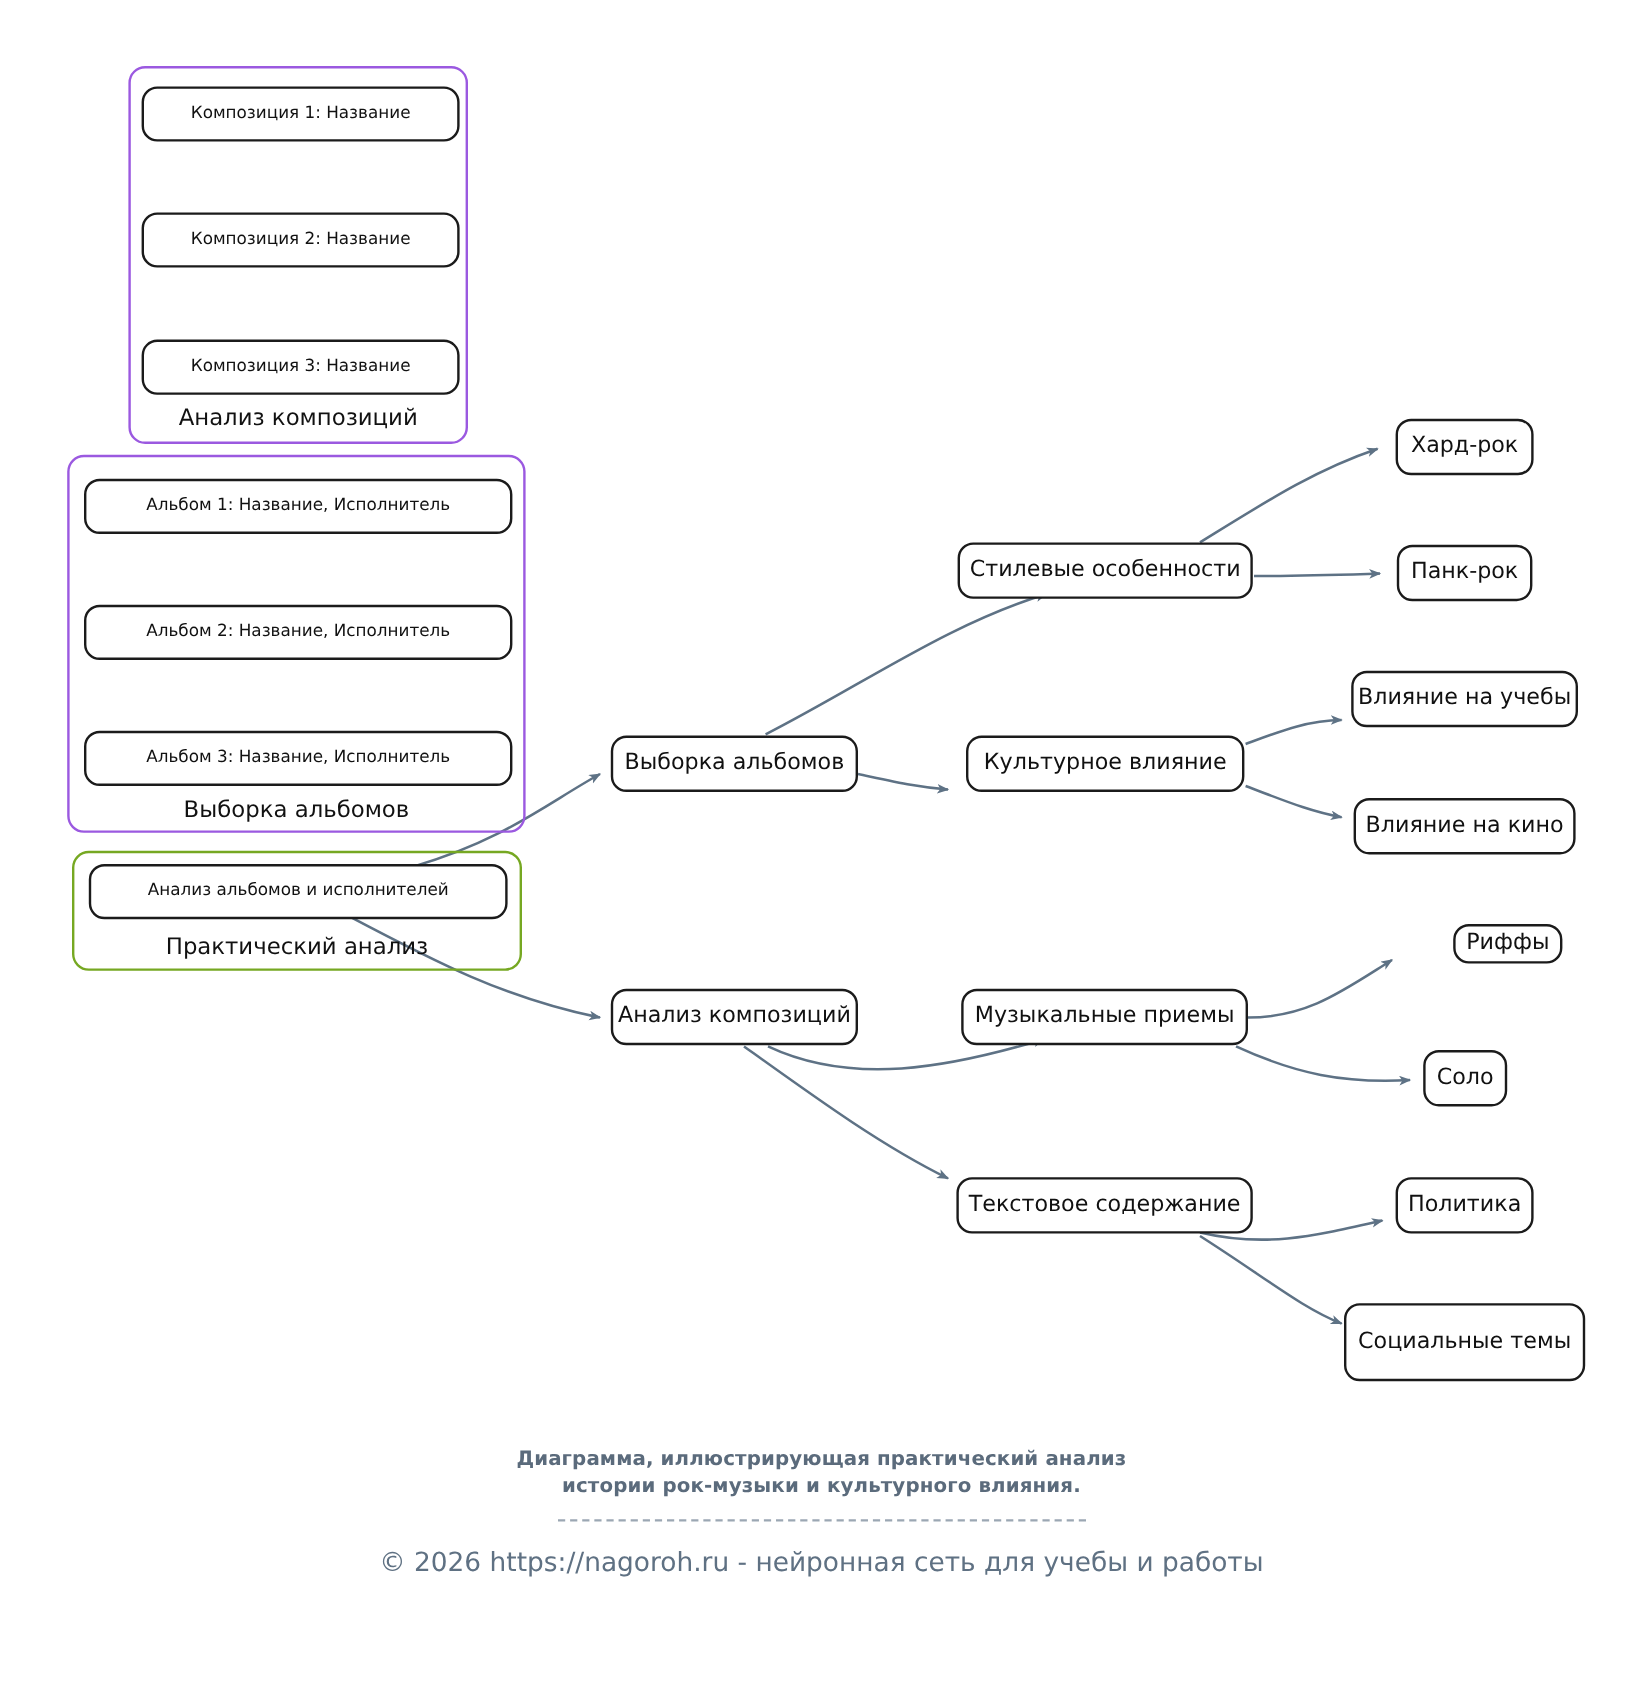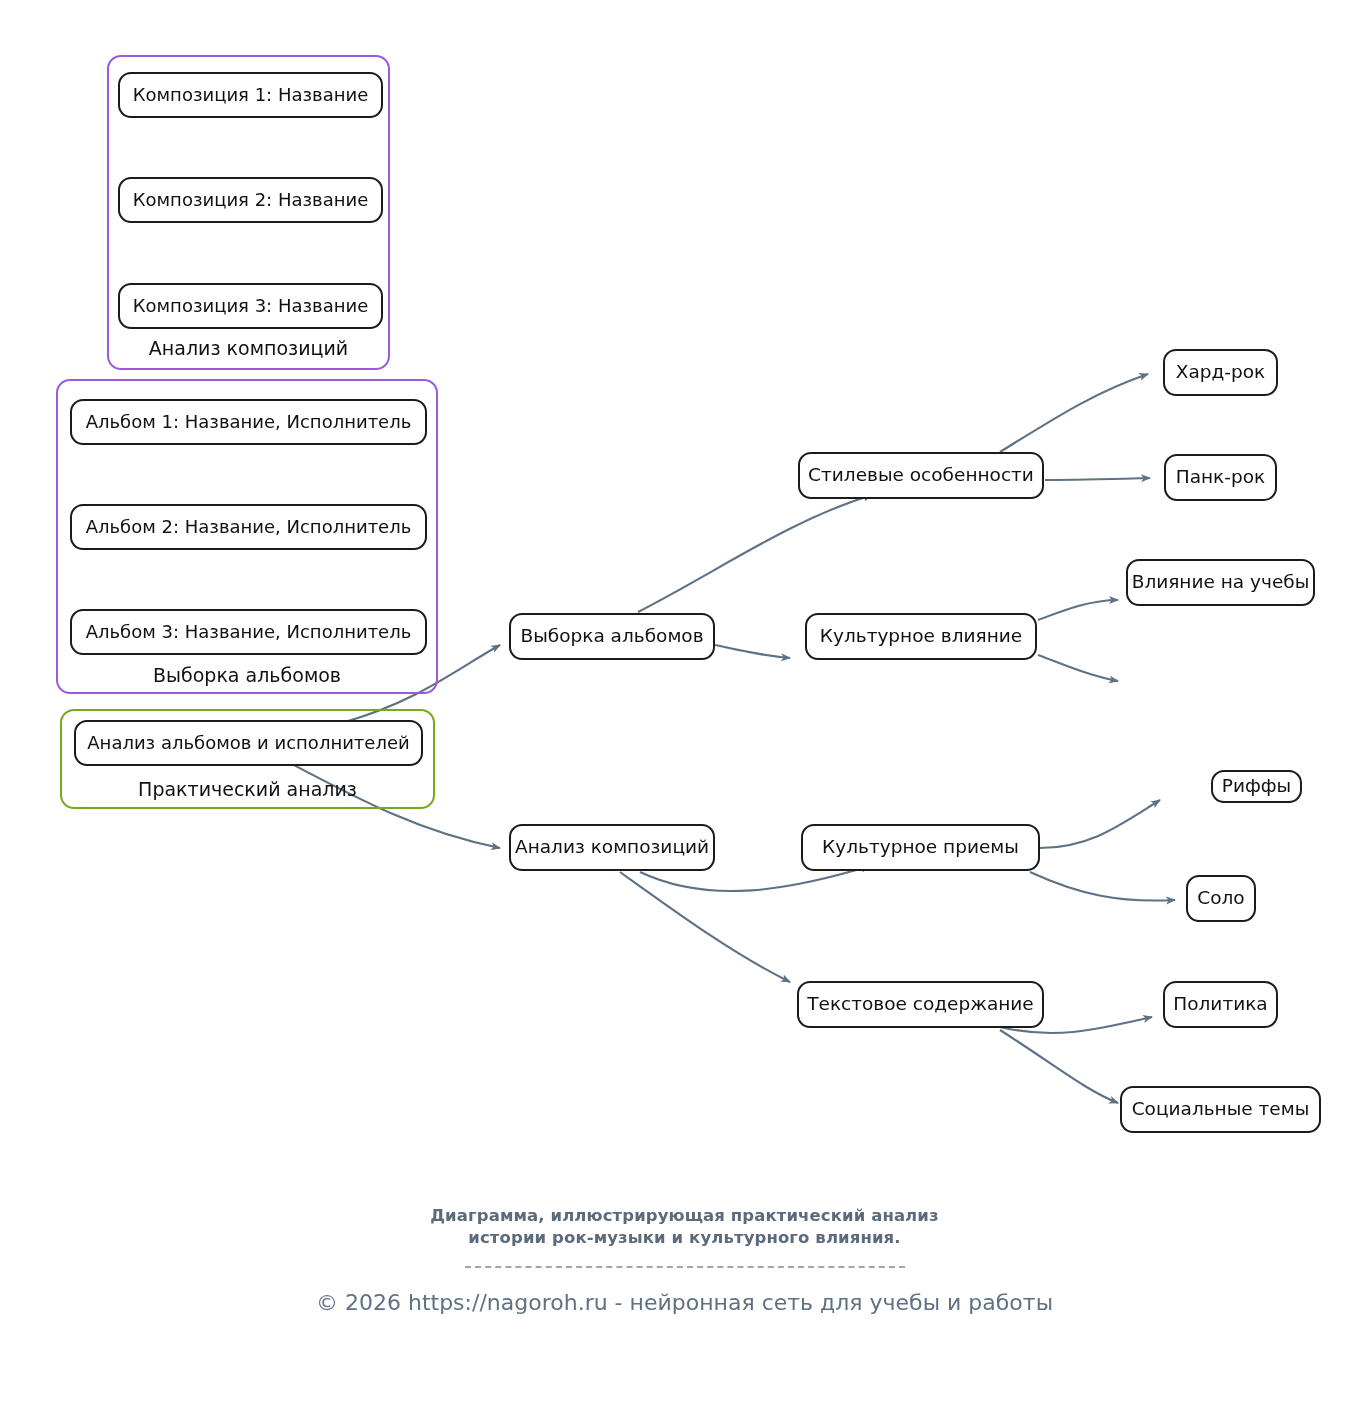--- a/index.html
+++ b/index.html
@@ -56,21 +56,21 @@
     border: 2px solid #1b1b1b;
     border-radius: 13px;
     background: #ffffff;
     color: #111111;
     font-size: 18.5px;
     line-height: 1.1;
     white-space: nowrap;
     padding: 0 10px;
   }
   .node.sub {
-    font-size: 18px;
+    font-size: 14px;
     border-width: 2px;
   }
   
   #footer {
     position: absolute;
     left: 0;
     right: 0;
     top: 1205px;
     text-align: center;
   }
@@ -158,38 +158,39 @@
   </div>
 
   <div class="node" style="left:509px; top:613px; width:206px; height:47px;">Выборка альбомов</div>
 
   <div class="node" style="left:509px; top:824px; width:206px; height:47px;">Анализ композиций</div>
 
   <div class="node" style="left:798px; top:452px; width:246px; height:47px;">Стилевые особенности</div>
 
   <div class="node" style="left:805px; top:613px; width:232px; height:47px;">Культурное влияние</div>
 
-  <div class="node" style="left:801px; top:824px; width:239px; height:47px;">Культурное приемы</div>
+  <div class="node" style="left:801px; top:824px; width:239px; height:47px;">Музыкальные приемы</div>
 
   <div class="node" style="left:797px; top:981px; width:247px; height:47px;">Текстовое содержание</div>
 
   <div class="node" style="left:1163px; top:349px; width:115px; height:47px;">Хард-рок</div>
 
   <div class="node" style="left:1164px; top:454px; width:113px; height:47px;">Панк-рок</div>
 
   <div class="node" style="left:1126px; top:559px; width:189px; height:47px;">Влияние на учебы</div>
 
+  <div class="node" style="left:1128px; top:665px; width:185px; height:47px;">Влияние на кино</div>
 
   <div class="node" style="left:1175px; top:770px; width:91px; height:33px;margin-left:36px;">Риффы</div>
 
   <div class="node" style="left:1186px; top:875px; width:70px; height:47px;">Соло</div>
 
   <div class="node" style="left:1163px; top:981px; width:115px; height:47px;">Политика</div>
 
-  <div class="node" style="left:1120px; top:1086px; width:201px; height:47px;">Социальные темы</div>
+  <div class="node" style="left:1120px; top:1086px; width:201px; height:65px;">Социальные темы</div>
 
   <div id="footer">
     <div id="caption">
       <div>Диаграмма, иллюстрирующая практический анализ</div>
       <div>истории рок-музыки и культурного влияния.</div>
     </div>
     <div id="divider"></div>
     <div id="copyright">© 2026 https://nagoroh.ru - нейронная сеть для учебы и работы</div>
   </div>
 

